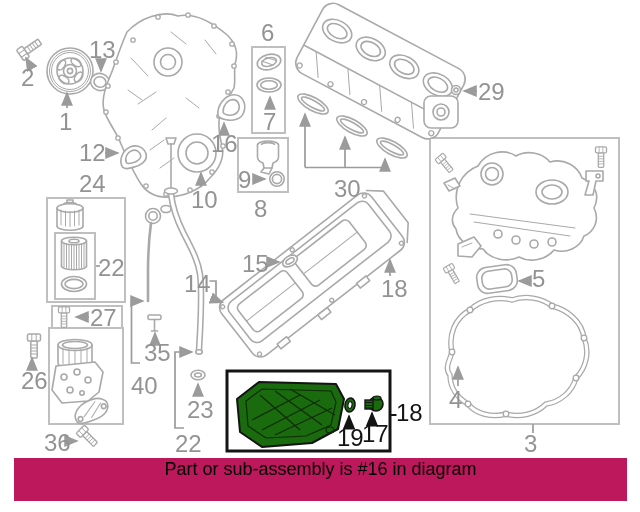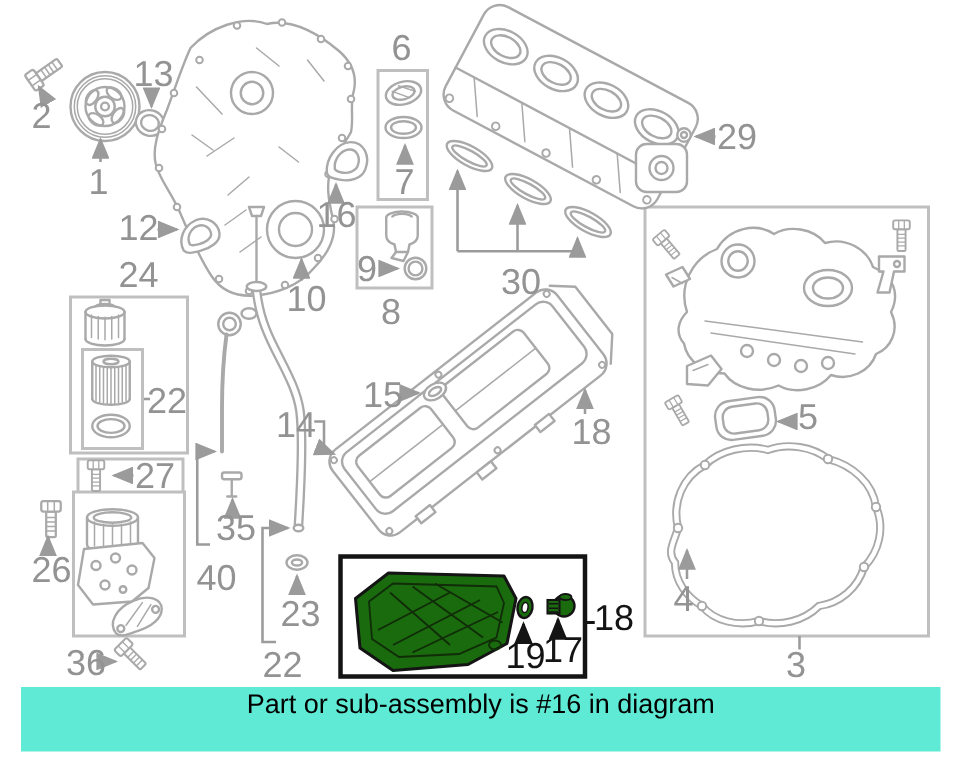--- a/index.html
+++ b/index.html
@@ -13,21 +13,21 @@
   .fw{fill:#fff;}
   .thin{stroke-width:1;}
   .box{stroke:#bfbfbf;fill:#fff;stroke-width:2;}
   .ar{stroke:#9b9b9b;stroke-width:1.7;fill:none;marker-end:url(#ag);}
   .ln2{stroke:#9b9b9b;stroke-width:1.7;fill:none;}
   .arb{stroke:#141414;stroke-width:1.8;fill:none;marker-end:url(#ab);}
   .lnb{stroke:#141414;stroke-width:2;fill:none;}
   .dot{fill:#fff;stroke:#a9a9a9;stroke-width:1.3;}
   .gpan{fill:#1a6a0e;stroke:#141414;stroke-width:2;stroke-linejoin:round;}
   .gpthin{stroke:#102c08;stroke-width:1.2;fill:none;}
-  #banner{position:absolute;left:14px;top:458px;width:613px;height:43px;background:#5eead4;
+  #banner{position:absolute;left:14px;top:458px;width:613px;height:43px;background:#be185d;
           color:#000;text-align:center;font-size:18px;line-height:21px;padding-top:1px;
           box-sizing:border-box;}
 </style>
 </head>
 <body>
 
 <div id="stage">
 
 <svg id="art" width="640" height="512" viewBox="0 0 640 512">
   <defs>

